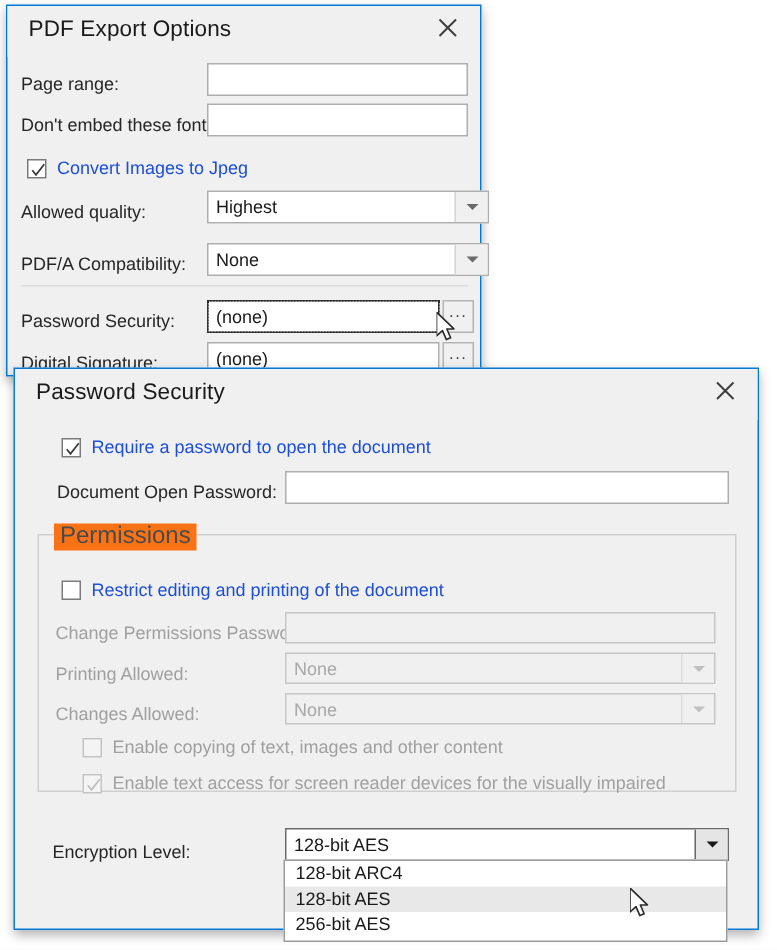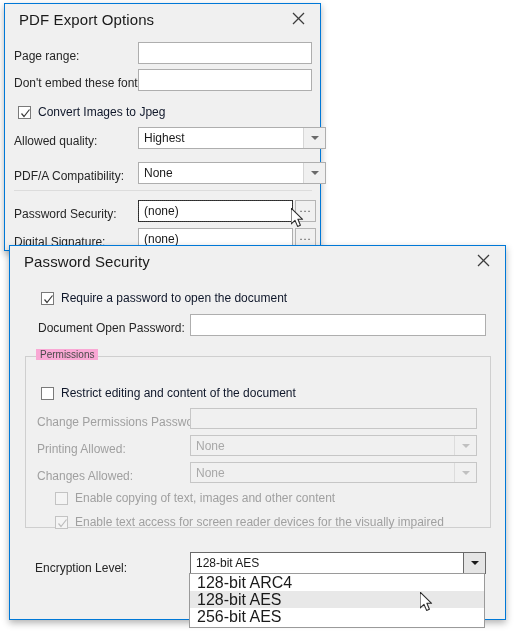--- a/index.html
+++ b/index.html
@@ -133,21 +133,21 @@
     flex: none;
   }
   .chk-box.disabled { border-color: #c3c3c3; background: #f4f4f4; }
   .chk-box svg {
     position: absolute;
     left: 1px;
     top: 1px;
   }
   .chk-label {
     font-size: 12px;
-    color: #0f172a;
+    color: #1d4ed8;
     margin-left: 7px;
     line-height: 14px;
   }
   .chk-label.disabled { color: #a0a0a0; }
 
   
   .ellipsis-btn {
     position: absolute;
     box-sizing: border-box;
     background: #f0f0f0;
@@ -170,22 +170,22 @@
     height: 1px;
     background: #dcdcdc;
   }
   .groupbox {
     position: absolute;
     box-sizing: border-box;
     border: 1px solid #cfcfcf;
   }
   .groupbox-title {
     position: absolute;
-    background: #f9a8d4;
-    font-size: 10px;
+    background: #f97316;
+    font-size: 16px;
     color: #4a4a4a;
     padding: 0 4px;
     white-space: nowrap;
   }
 
   
   .focusrect {
     position: absolute;
     box-sizing: border-box;
     border: 1px dotted #2b2b2b;
@@ -197,21 +197,21 @@
     position: absolute;
     background: #ffffff;
     border: 1px solid #9a9a9a;
     box-sizing: border-box;
     z-index: 40;
   }
   .dd-item {
     height: 17px;
     line-height: 17px;
     padding-left: 7px;
-    font-size: 16px;
+    font-size: 12px;
     color: #1a1a1a;
     white-space: nowrap;
   }
   .dd-item.selected { background: #e8e8e8; }
 
   
   .cursor {
     position: absolute;
     z-index: 90;
     pointer-events: none;
@@ -321,21 +321,21 @@
     <div class="label" style="left:28px;top:75px;">Document Open Password:</div>
     <div class="textbox" style="left:180px;top:68px;width:296px;height:22px;">
       <span class="val"></span>
     </div>
 
     <div class="groupbox" style="left:15px;top:110px;width:466px;height:172px;"></div>
     <div class="groupbox-title" style="left:26px;top:103px;">Permissions</div>
 
     <div class="chk-row" style="left:31px;top:140px;">
       <span class="chk-box"></span>
-      <span class="chk-label">Restrict editing and content of the document</span>
+      <span class="chk-label">Restrict editing and printing of the document</span>
     </div>
 
     <div class="label disabled" style="left:27px;top:169px;">Change Permissions Password:</div>
     <div class="textbox disabled" style="left:180px;top:162px;width:287px;height:21px;">
       <span class="val"></span>
     </div>
 
     <div class="label disabled" style="left:27px;top:196px;">Printing Allowed:</div>
     <div class="textbox disabled" style="left:180px;top:189px;width:287px;height:21px;">
       <span class="val">None</span>

